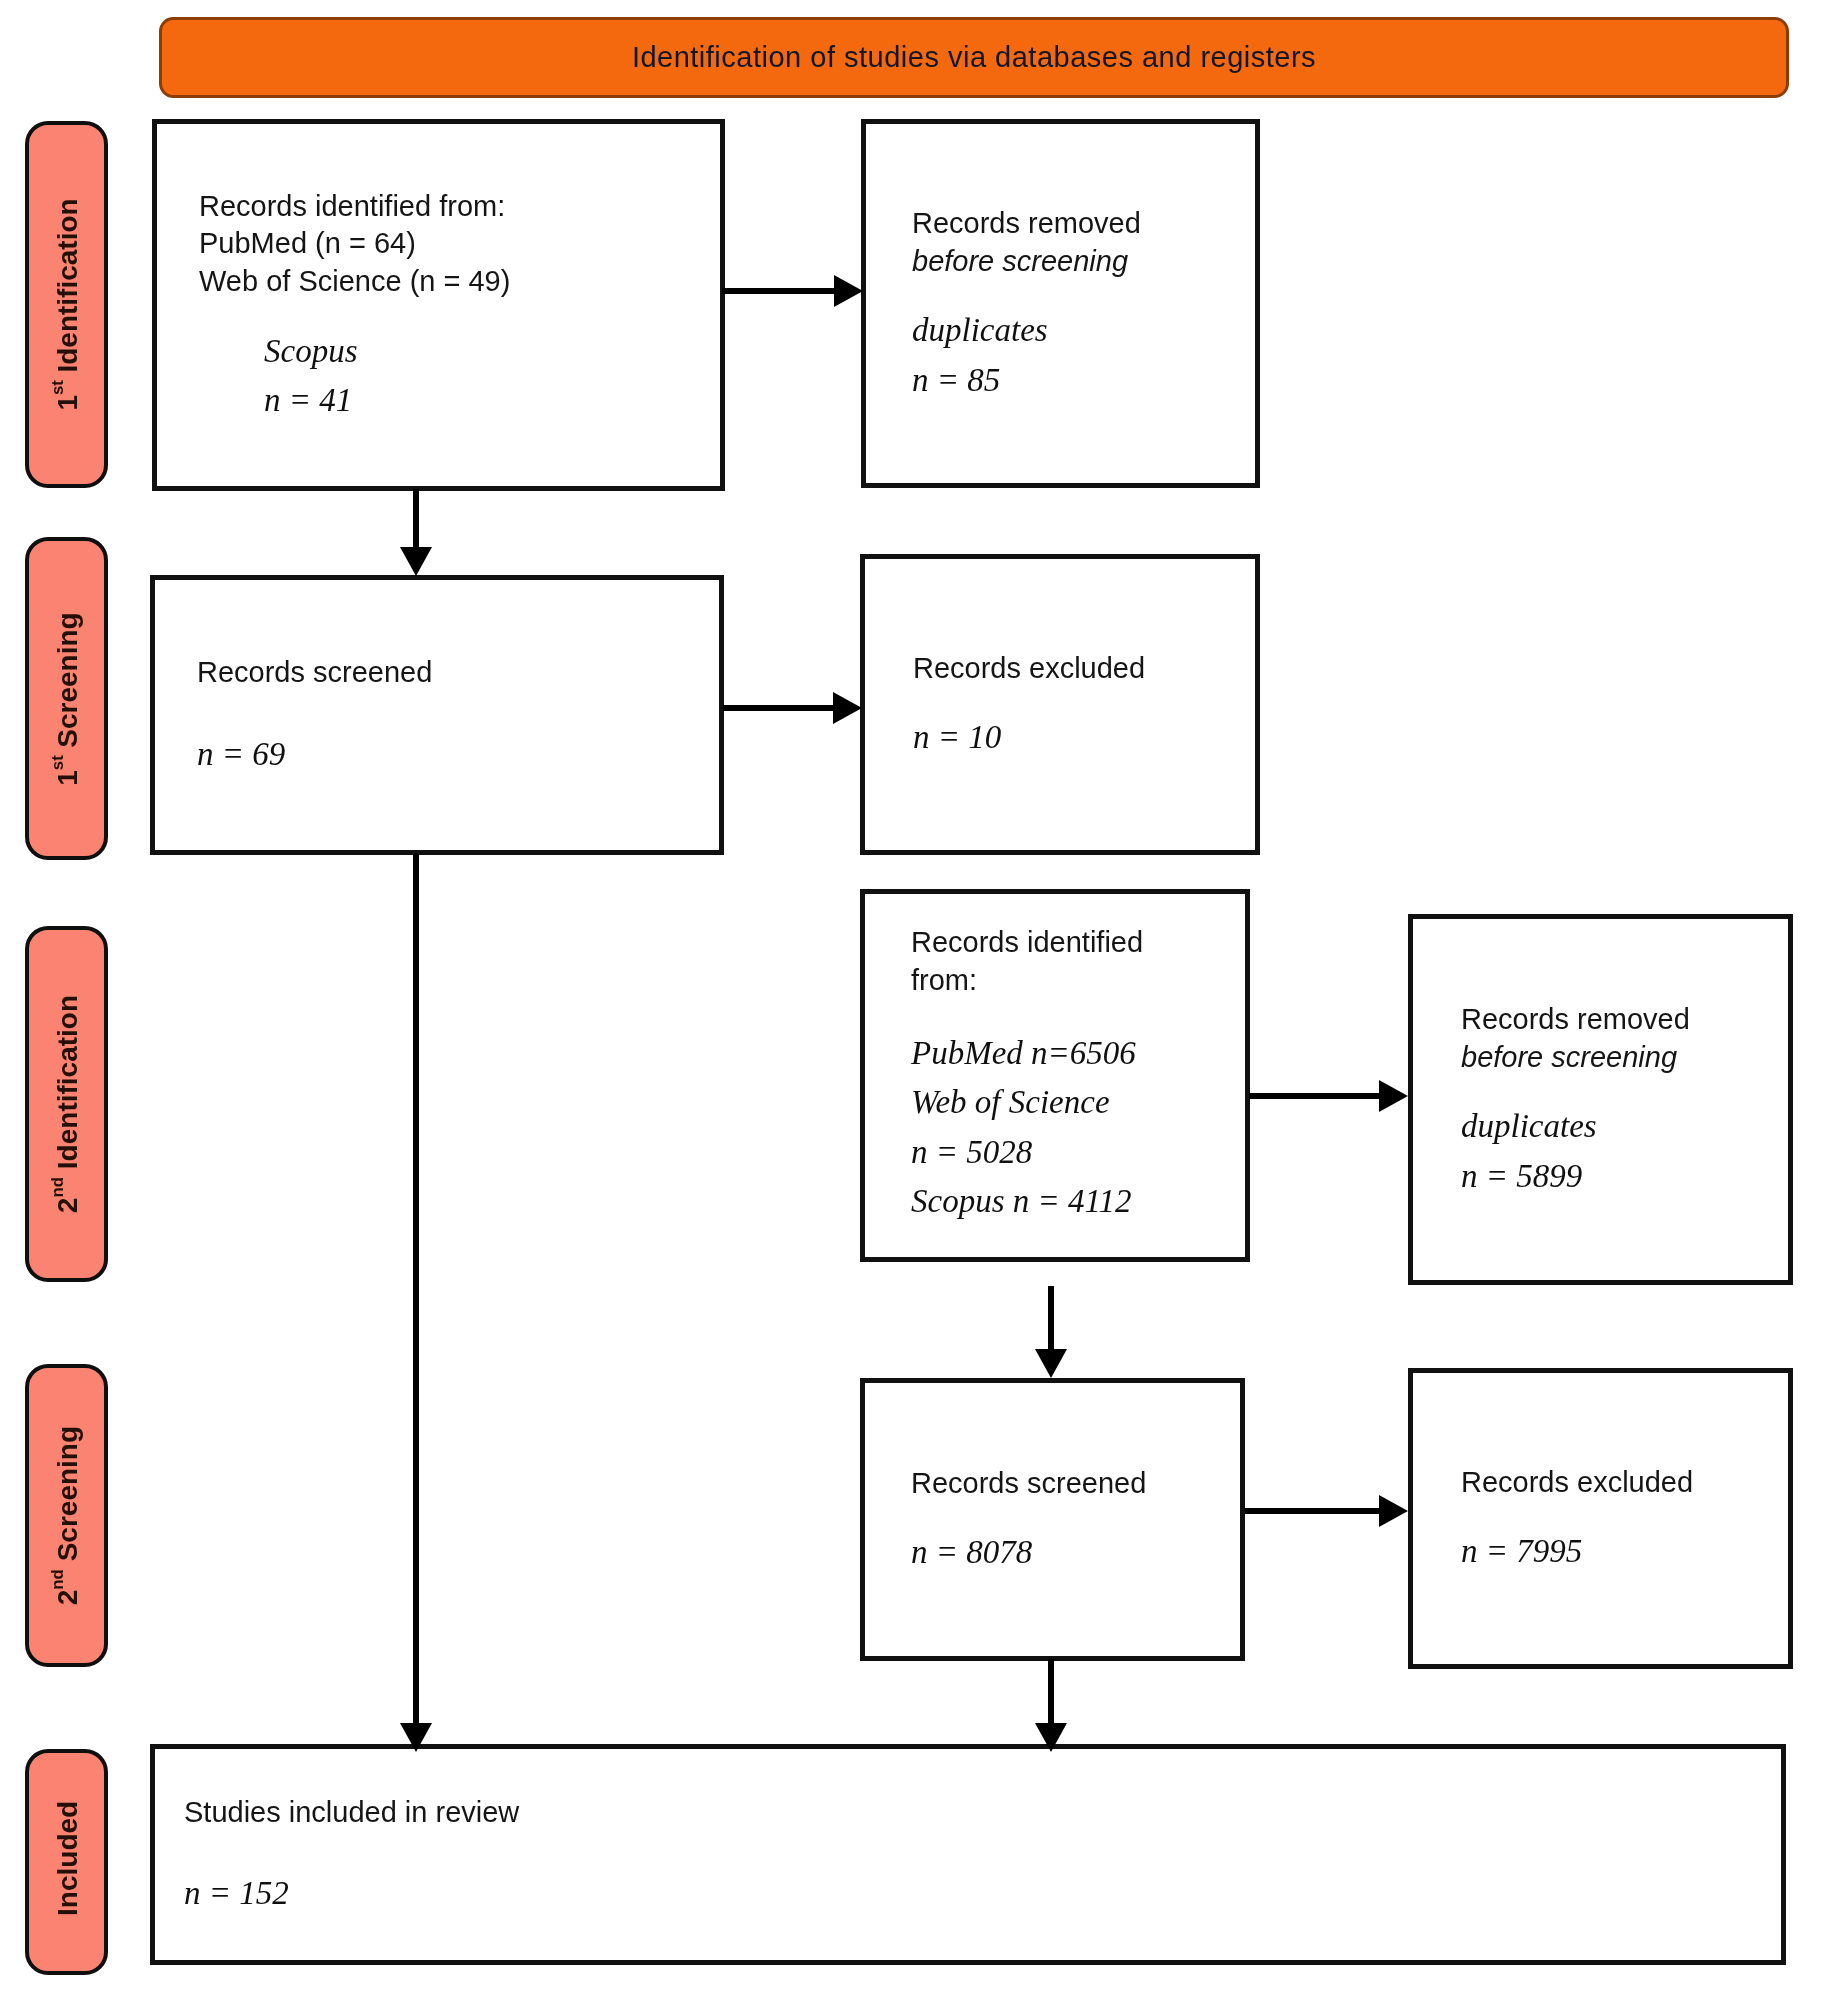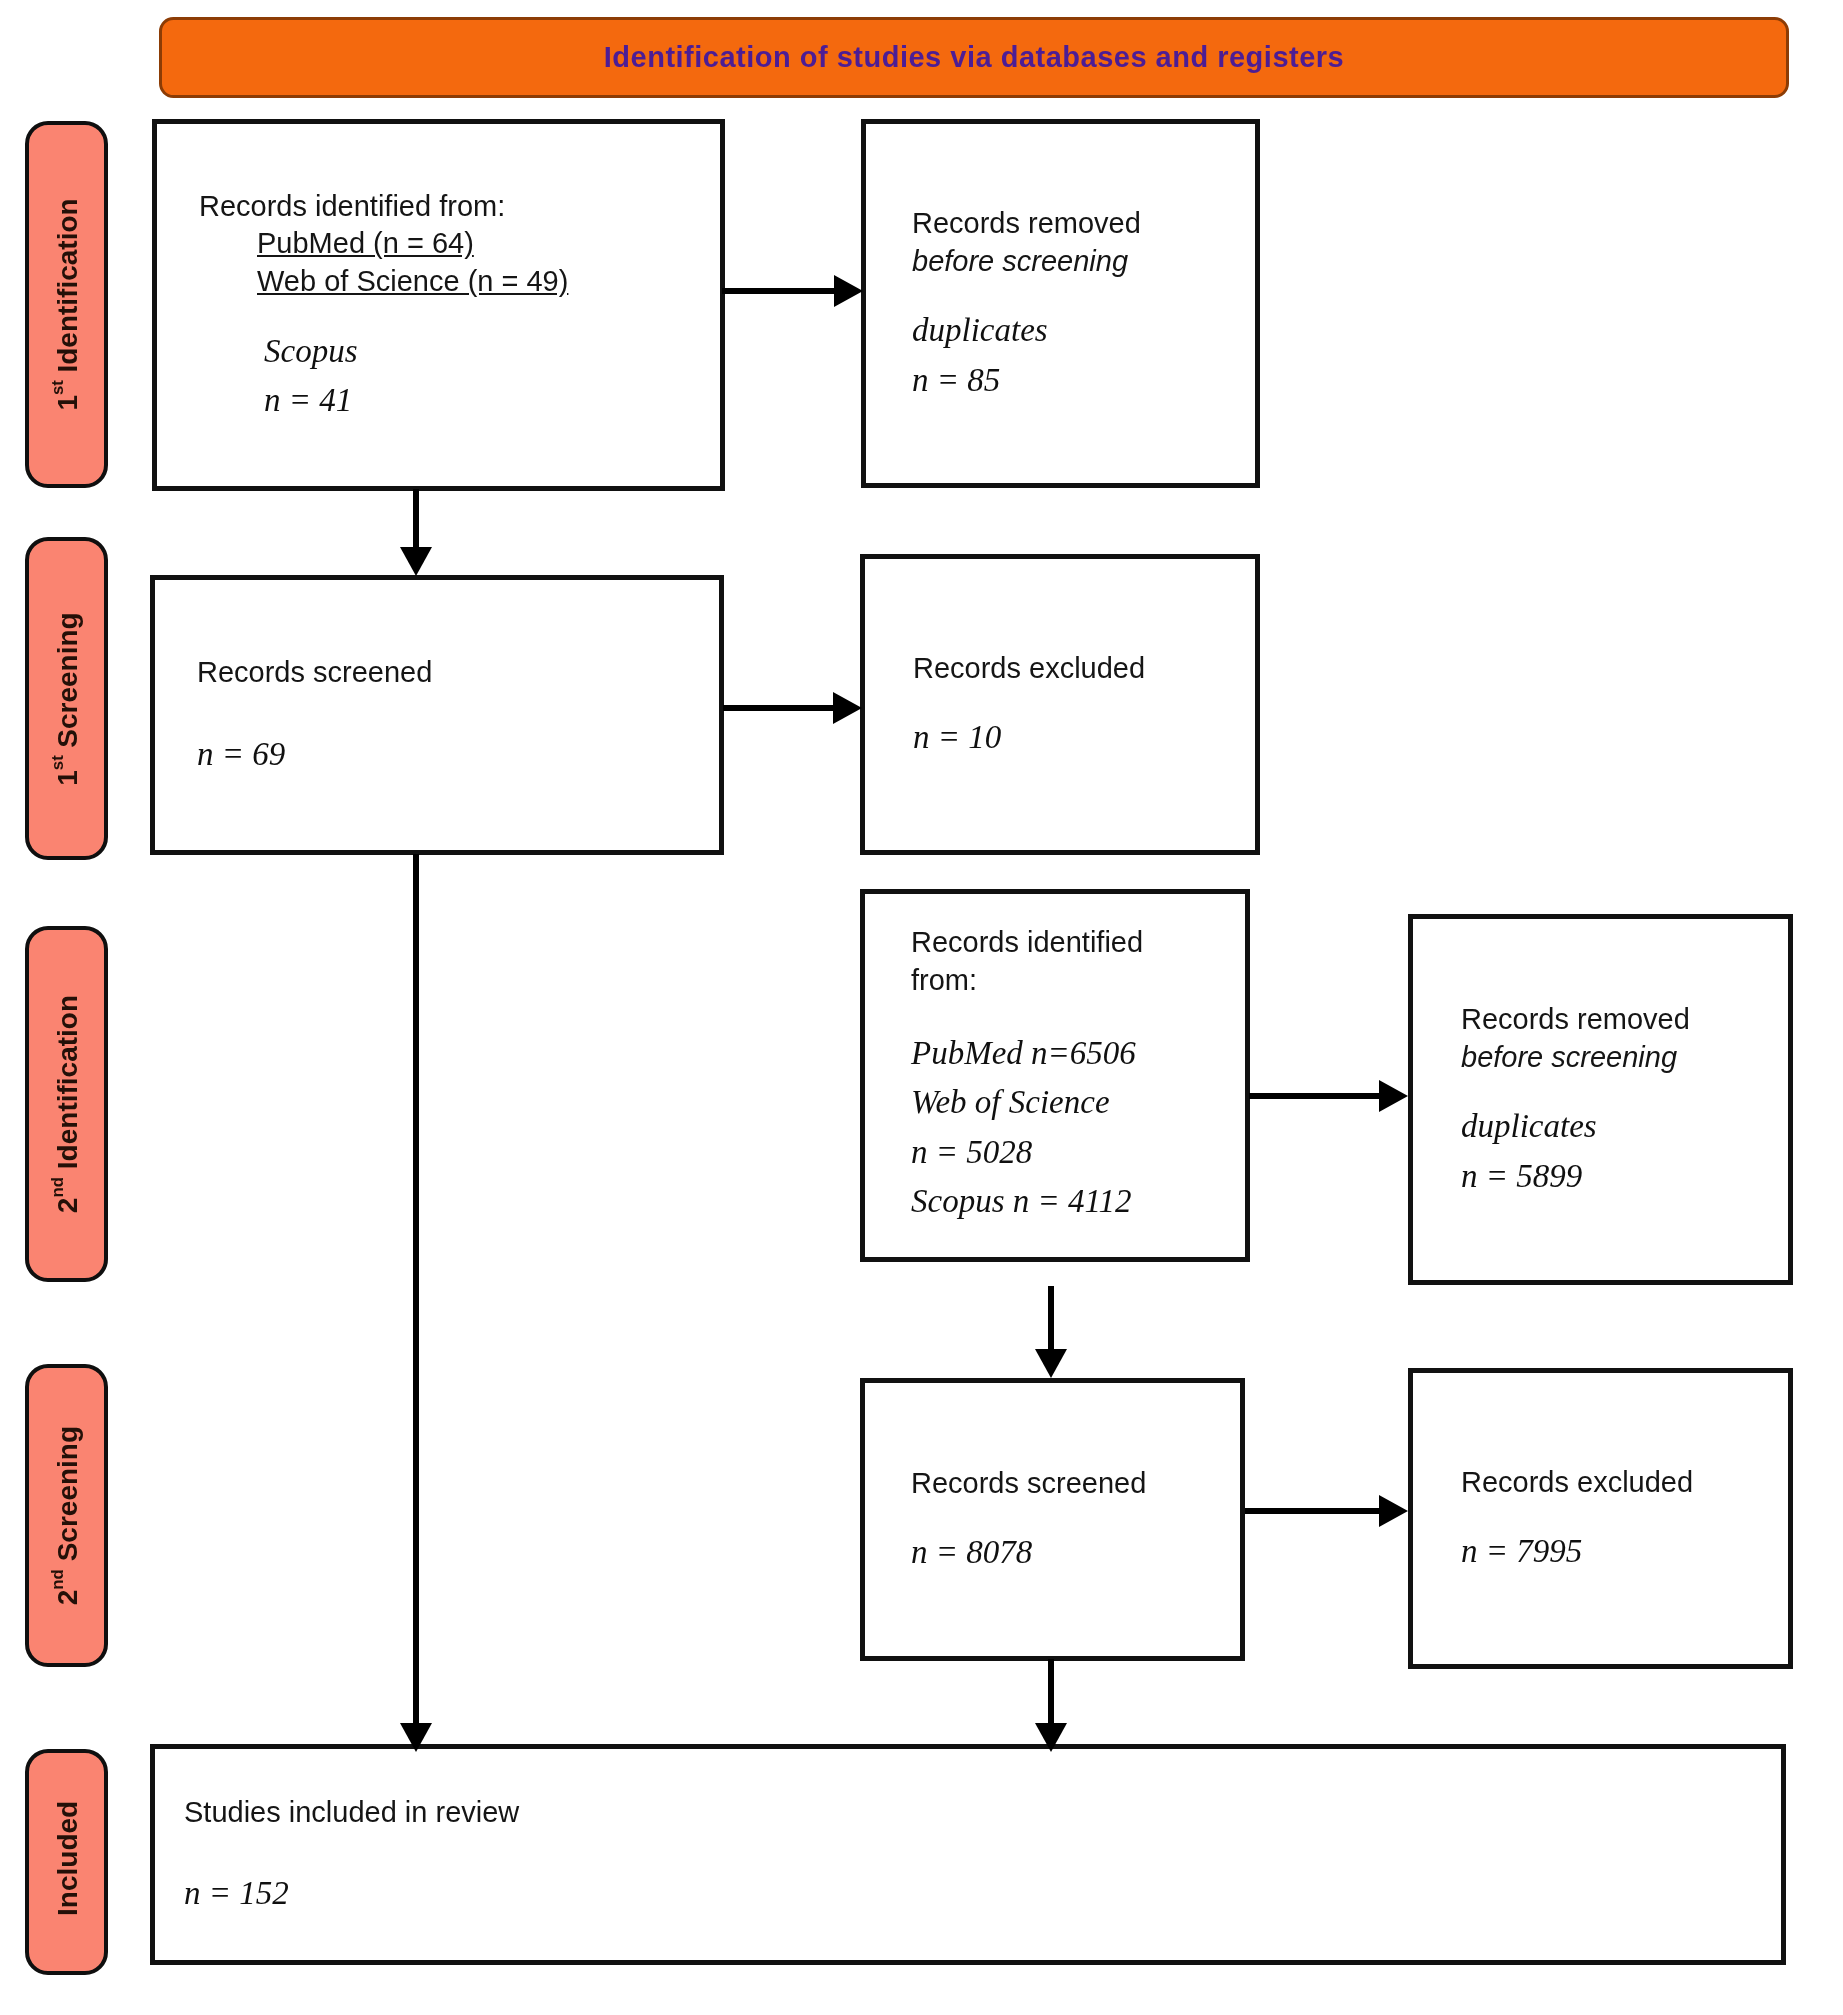--- a/index.html
+++ b/index.html
@@ -7,21 +7,21 @@
     position:relative;width:1844px;height:2015px;background:#ffffff;
     font-family:"Liberation Sans",sans-serif;color:#151515;overflow:hidden;
   }
 
   
   .banner{
     position:absolute;left:159px;top:17.3px;width:1630px;height:81px;
     background:#F4690E;border:3.9px solid #8C3C05;border-radius:14.4px;
     box-sizing:border-box;display:flex;align-items:center;justify-content:center;
   }
-  .banner-title{font-size:29px;font-weight:bold;color:#4c1d95;letter-spacing:0.5px;}
+  .banner-title{font-size:29px;font-weight:normal;color:#0f172a;letter-spacing:0.5px;}
 
   
   .stage{
     position:absolute;left:25px;width:83px;background:#FA8471;
     border:4.8px solid #0f0f0f;border-radius:23px;box-sizing:border-box;
     display:flex;align-items:center;justify-content:center;
   }
   .stage-text{
     writing-mode:vertical-rl;transform:rotate(180deg);
     font-weight:bold;font-size:28px;color:#241008;white-space:nowrap;
@@ -37,21 +37,21 @@
   
   .wbox{
     position:absolute;background:#ffffff;border:5.8px solid #111111;
     box-sizing:border-box;display:flex;flex-direction:column;justify-content:center;
   }
   .ln{line-height:1.3;}
   .sans{font-size:29px;}
   .sans-i{font-size:29px;font-style:italic;}
   .serif{font-family:"Liberation Serif",serif;font-style:italic;font-size:33px;color:#101010;}
   .loose{line-height:1.5;}
-  .ind1{margin-left:58px;text-decoration:underline;}
+  .ind1{}
   .ind2{margin-left:65px;}
 
   #box-a1{left:152px;top:119px;width:573px;height:372px;padding:14.4px 14.4px 14.4px 42px;}
   #box-a2{left:861px;top:119px;width:399px;height:369px;padding:14.4px 9.6px 14.4px 46px;}
   #box-b1{left:150px;top:575px;width:574px;height:280px;padding:14.4px 14.4px 14.4px 42px;}
   #box-b2{left:860px;top:554px;width:400px;height:301px;padding:14.4px 9.6px 14.4px 48px;}
   #box-c1{left:860px;top:889px;width:390px;height:373px;padding:14.4px 9.6px 14.4px 46px;}
   #box-c2{left:1408px;top:914px;width:385px;height:371px;padding:14.4px 9.6px 14.4px 48px;}
   #box-d1{left:860px;top:1378px;width:385px;height:283px;padding:14.4px 9.6px 14.4px 46px;}
   #box-d2{left:1408px;top:1368px;width:385px;height:301px;padding:14.4px 9.6px 14.4px 48px;}

